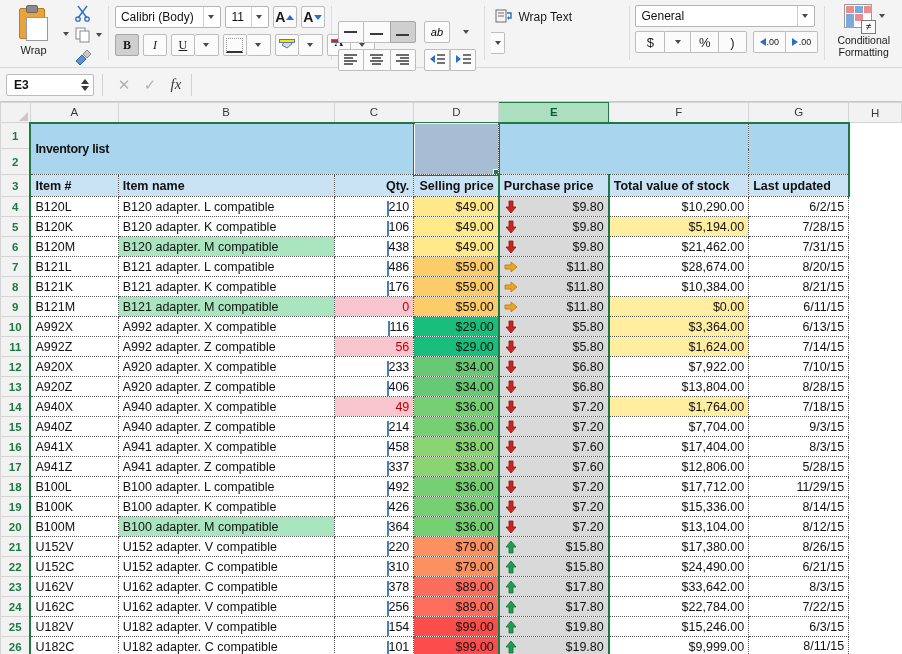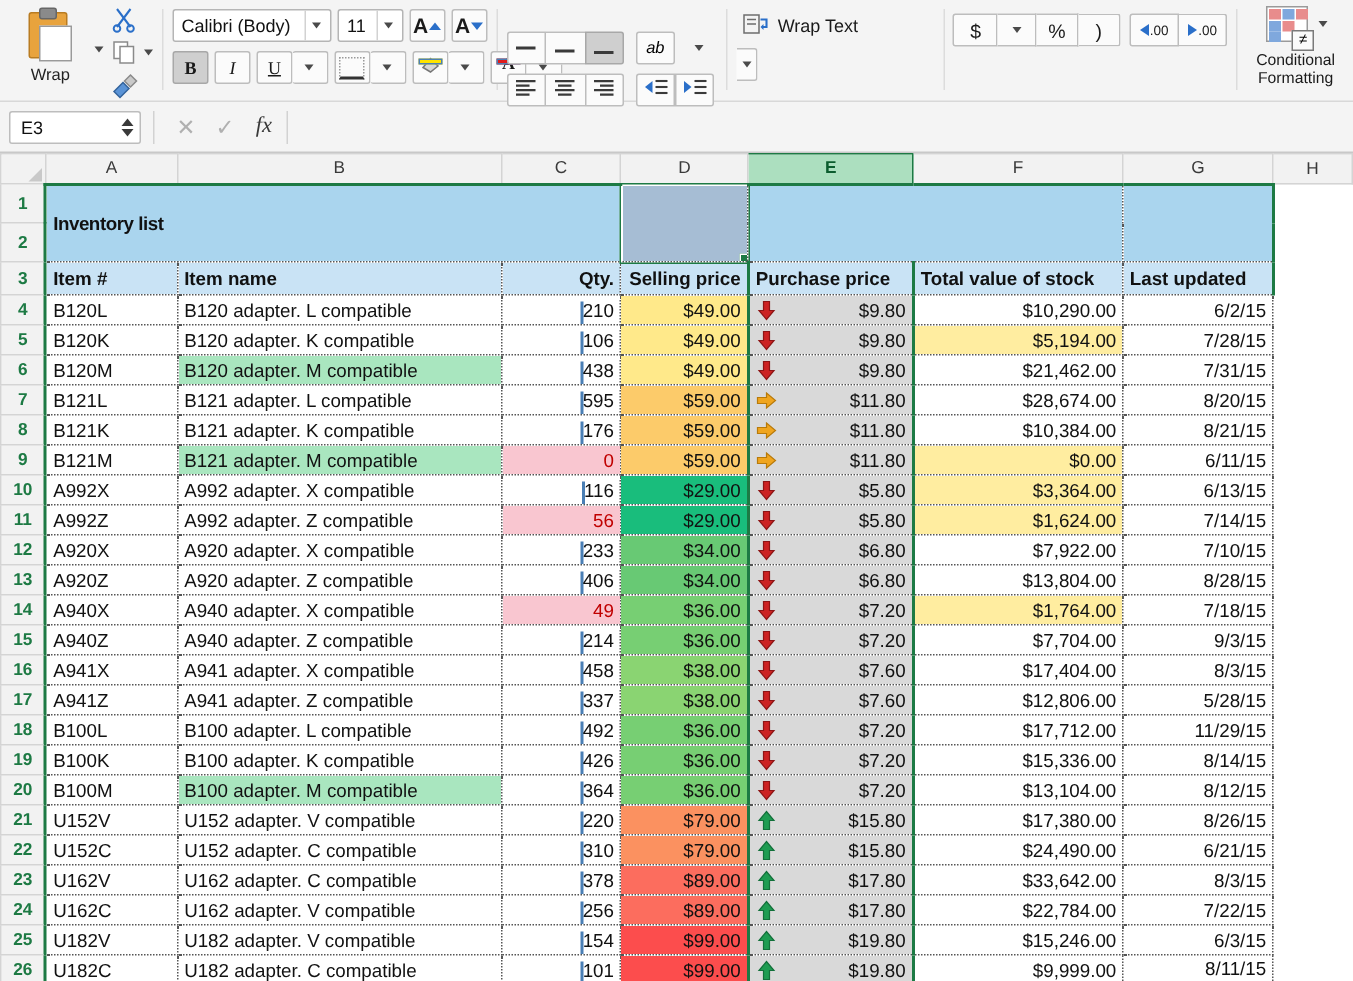--- a/index.html
+++ b/index.html
@@ -124,21 +124,21 @@
     width: 902px; height: 34px; background: #f4f4f4;
     border-bottom: 1px solid #c8c8c8;
     display: flex; align-items: center;
   }
   .namebox {
     width: 88px; height: 22px; margin-left: 6px; background: #fff;
     border: 1px solid #bdbdbd; border-radius: 2px;
     display: flex; align-items: center; padding: 0 2px 0 7px;
     font-size: 12px; color: #111;
   }
-  .namebox .nval { flex: 1; font-weight: 400; }
+  .namebox .nval { flex: 1; font-weight: 700; }
   .spin { display: flex; flex-direction: column; gap: 2px; padding-right: 2px; }
   .sp-up { width:0;height:0;border-left:4px solid transparent;border-right:4px solid transparent;border-bottom:5px solid #3a3a3a;}
   .sp-dn { width:0;height:0;border-left:4px solid transparent;border-right:4px solid transparent;border-top:5px solid #3a3a3a;}
   .fb-sep { width: 1px; height: 22px; background: #d2d2d2; margin: 0 8px; }
   .fb-ic { width: 26px; text-align: center; font-size: 15px; color: #b0b0b0; }
   .fb-fx { width: 26px; text-align: center; font-size: 15px; color: #3a3a3a; font-style: italic; font-family: "Liberation Serif", serif; }
   .fb-input { flex: 1; height: 22px; font-size: 13px; color: #111; padding-left: 4px; }
 
   
   .gridwrap { position: relative; width: 902px; height: 552px; background: #fff; overflow: hidden; }
@@ -423,20 +423,26 @@
             <span class="caret"></span>
           </div>
       </div>
     </div>
   </div>
 
   <div class="rsep"></div>
 
   <div class="rgroup num-group">
     <div style="width:100%">
+      <div class="combo num-combo">
+        <span class="cval">General</span>
+        <span class="cbtn">
+            <span class="caret"></span>
+          </span>
+      </div>
       <div class="num-row">
         <div class="nbtn nb1" style="width:30px">
           <span>$</span>
         </div>
         <div class="nbtn nbm" style="width:15px">
             <span class="caret"></span>
           </div>
         <div class="nbtn nbm" style="width:28px">
           <span>%</span>
         </div>
@@ -582,21 +588,21 @@
                 <path d="M5 1 h4 v6 h3 l-5 6 l-5 -6 h3 z" fill="#cc2222" stroke="#8d1515" stroke-width="0.8"></path>
               </svg></span><span>$9.80</span></td>
           <td class="cell r">$21,462.00</td>
           <td class="cell r">7/31/15</td>
           <td class="cell" style="border:none"></td>
         </tr>
         <tr style="height:20px">
           <td class="rowhdr">7</td>
           <td class="cell bl-green">B121L</td>
           <td class="cell">B121 adapter. L compatible</td>
-          <td class="cell qty"><span class="bar" style="width:97%"></span><span>595</span></td>
+          <td class="cell qty"><span class="bar" style="width:97%"></span><span>486</span></td>
           <td class="cell r br-green" style="background:#fccb6a">$59.00</td>
           <td class="cell arrcell br-green"><span class="arr"><svg width="14" height="14" viewBox="0 0 14 14">
                 <path d="M1 5 v4 h6 v3 l6 -5 l-6 -5 v3 z" fill="#f0a51e" stroke="#b87a0a" stroke-width="0.8"></path>
               </svg></span><span>$11.80</span></td>
           <td class="cell r">$28,674.00</td>
           <td class="cell r">8/20/15</td>
           <td class="cell" style="border:none"></td>
         </tr>
         <tr style="height:20px">
           <td class="rowhdr">8</td>

